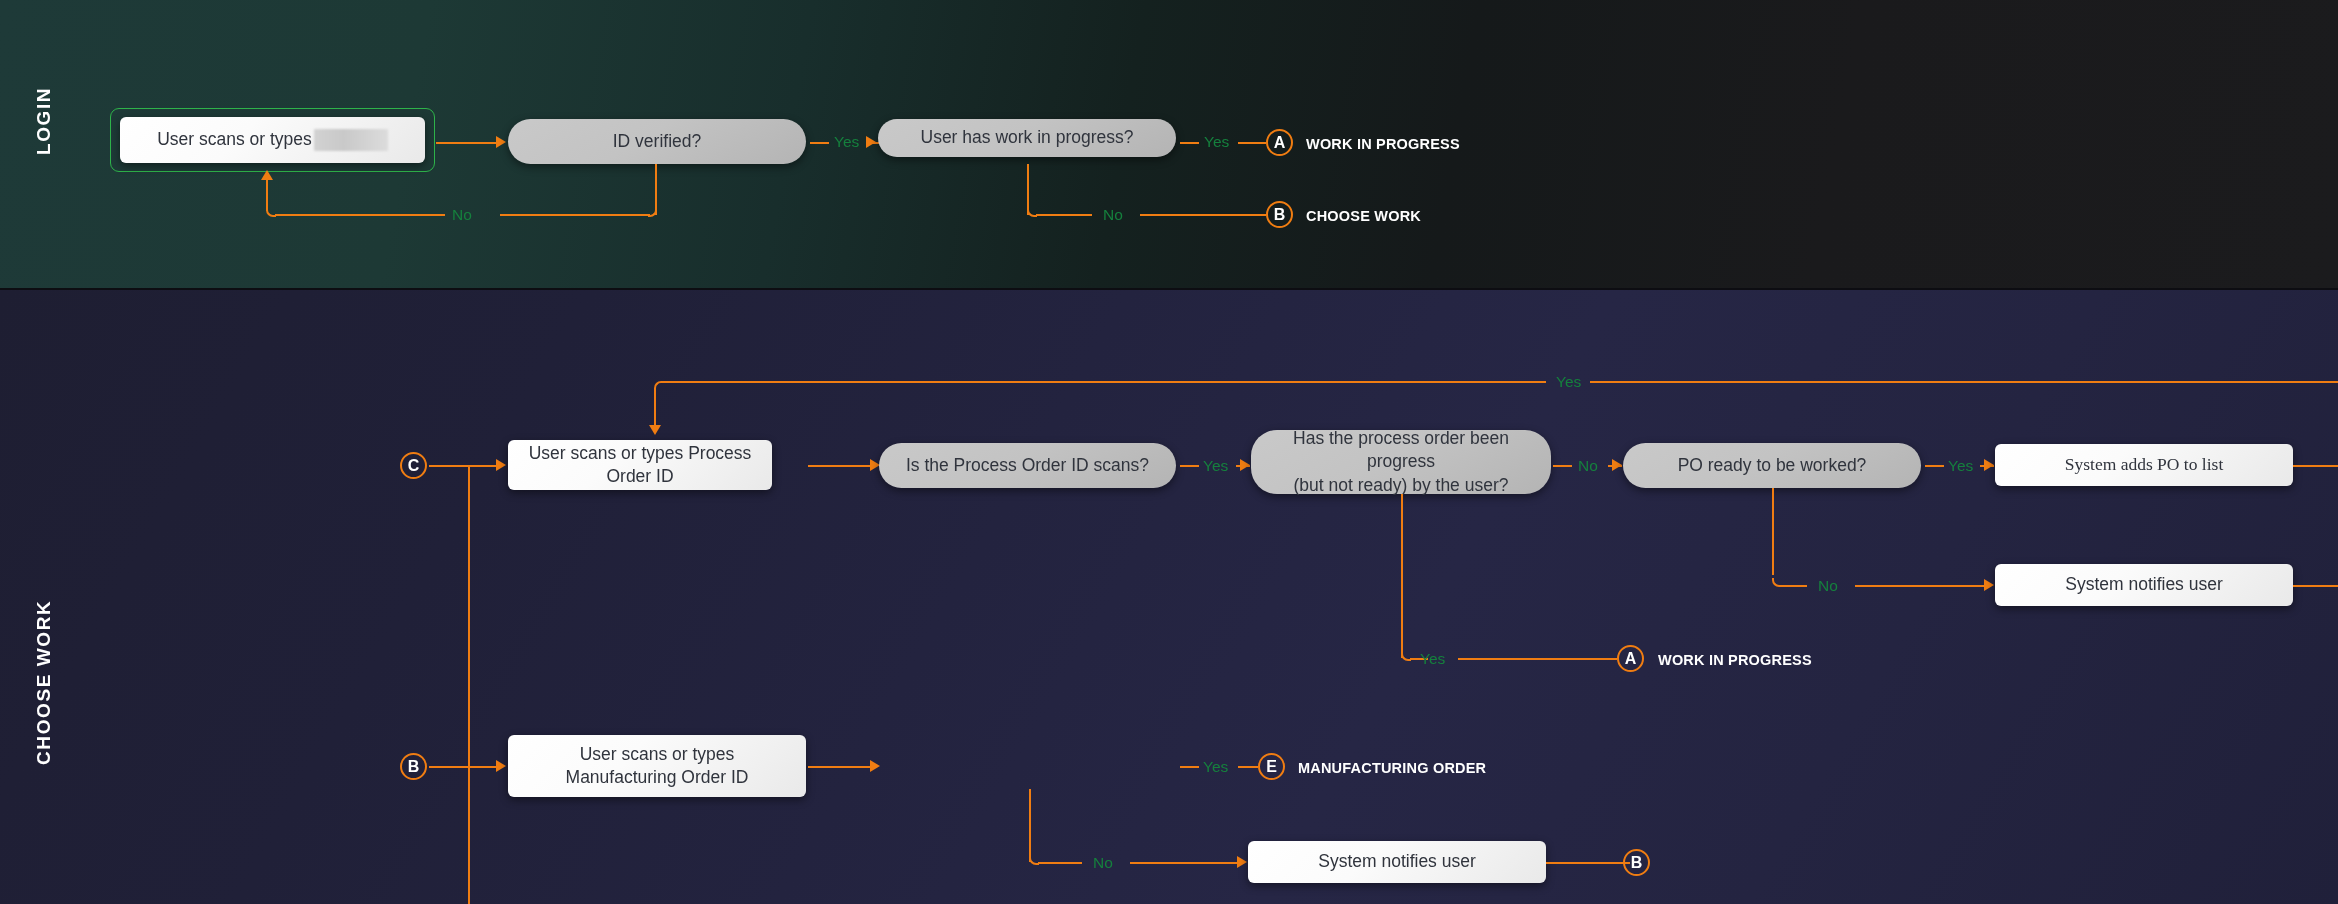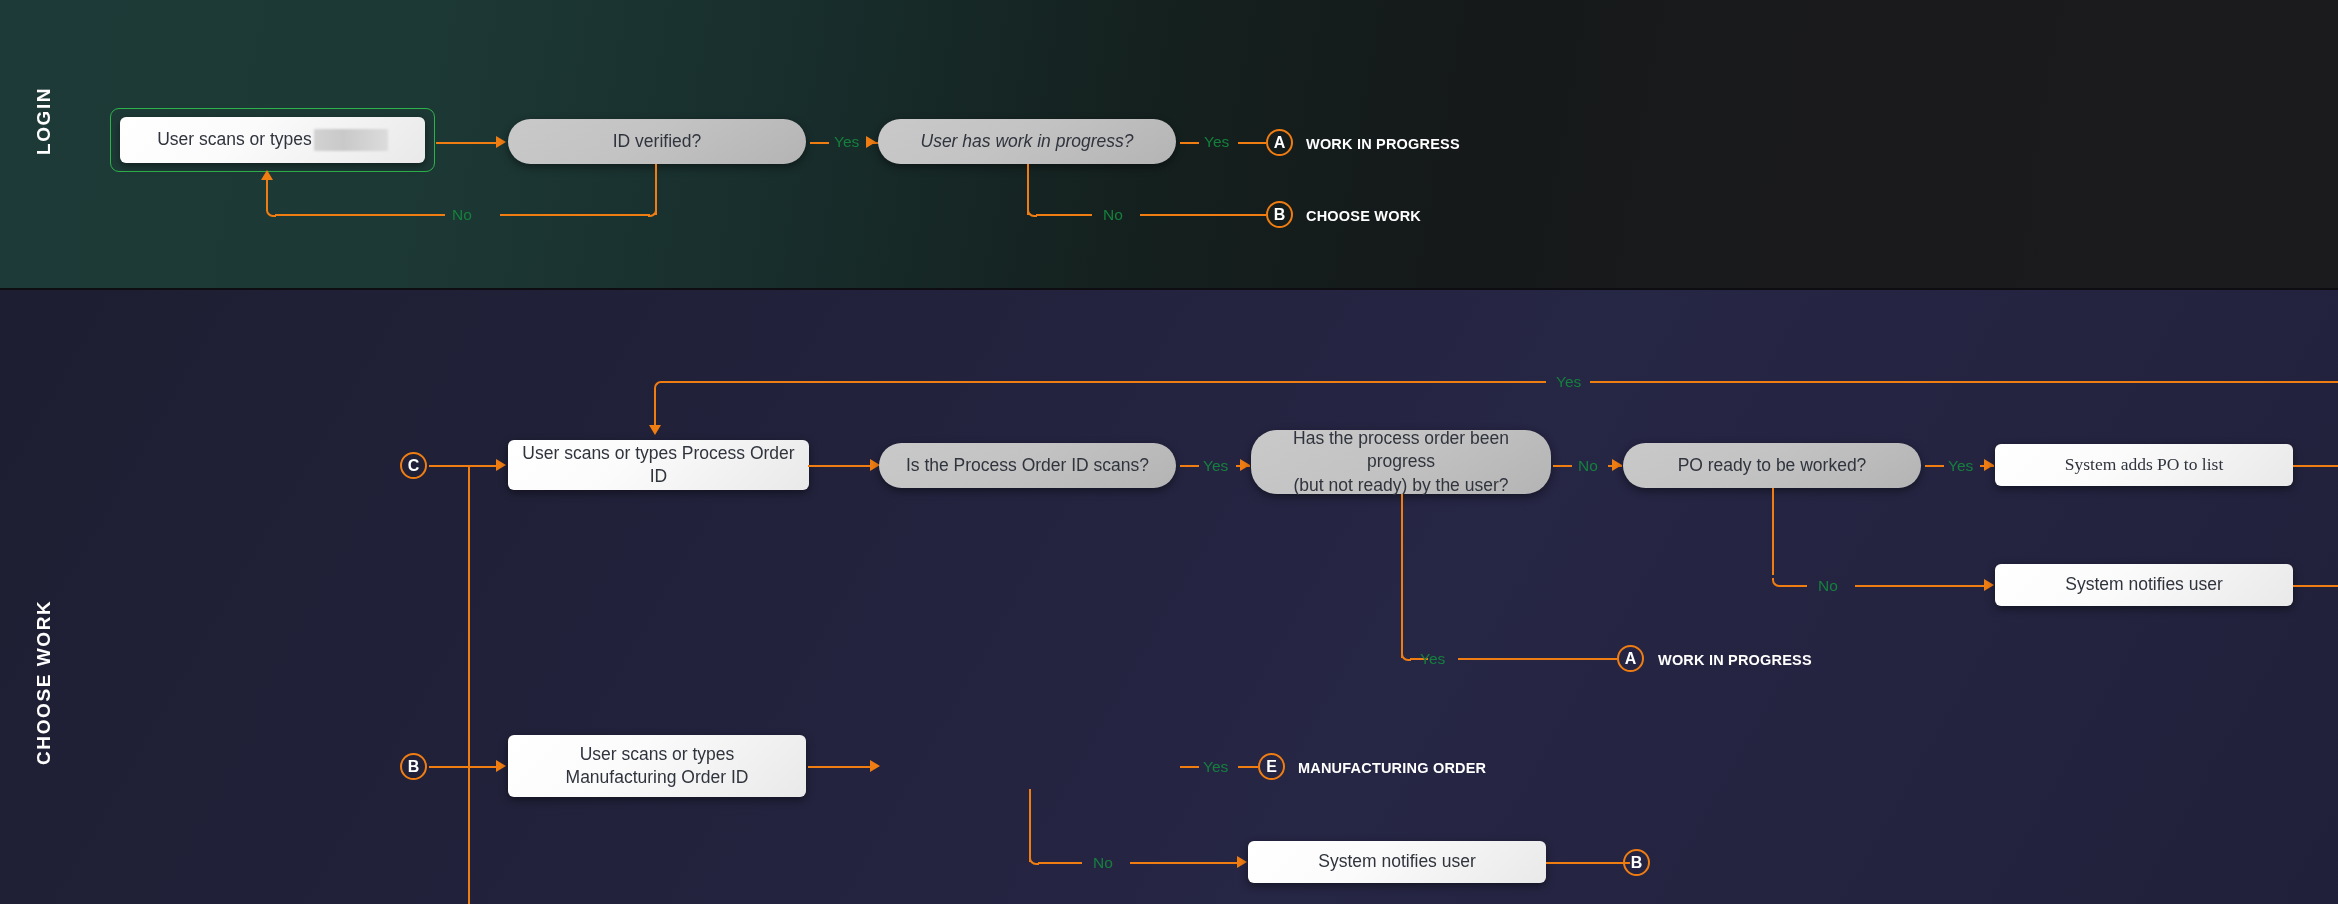--- a/index.html
+++ b/index.html
@@ -127,21 +127,21 @@
   <div class="hline" style="left:436px; top:142px; width:60px;"></div>
   <div class="arrow-r" style="left:496px; top:136px;"></div>
 
   <div class="node decision" style="left:508px; top:119px; width:298px; height:45px;">ID verified?</div>
 
   <div class="hline" style="left:810px; top:142px; width:19px;"></div>
   <div class="edge-label" style="left:834px; top:133px;">Yes</div>
   <div class="hline" style="left:866px; top:142px; width:14px;"></div>
   <div class="arrow-r" style="left:866px; top:136px;"></div>
 
-  <div class="node decision" style="left:878px; top:119px; width:298px; height:45px;font-style:italic;">User has work in progress?</div>
+  <div class="node decision" style="left:878px; top:119px; width:298px; height:38px;">User has work in progress?</div>
 
   <div class="hline" style="left:1180px; top:142px; width:19px;"></div>
   <div class="edge-label" style="left:1204px; top:133px;">Yes</div>
   <div class="hline" style="left:1238px; top:142px; width:28px;"></div>
   <div class="conn-circle" style="left:1266px; top:129px;">A</div>
   <div class="conn-text" style="left:1306px; top:136px;">WORK IN PROGRESS</div>
 
   <div class="vline" style="left:655px; top:164px; height:51px;"></div>
   <div class="corner br" style="left:648px; top:208px; width:9px; height:9px;"></div>
   <div class="hline" style="left:500px; top:214px; width:150px;"></div>
@@ -165,21 +165,21 @@
   <div class="corner tl" style="left:654px; top:381px; width:10px; height:10px;"></div>
   <div class="vline" style="left:654px; top:390px; height:38px;"></div>
   <div class="arrow-d" style="left:649px; top:425px;"></div>
 
   <div class="conn-circle" style="left:400px; top:452px;">C</div>
   <div class="hline" style="left:429px; top:465px; width:67px;"></div>
   <div class="arrow-r" style="left:496px; top:459px;"></div>
 
   <div class="vline" style="left:468px; top:466px; height:438px;"></div>
 
-  <div class="node process" style="left:508px; top:440px; width:301px; height:50px;">User scans or types Process Order ID</div>
+  <div class="node process" style="left:508px; top:440px; width:264px; height:50px;">User scans or types Process Order ID</div>
 
   <div class="hline" style="left:808px; top:465px; width:62px;"></div>
   <div class="arrow-r" style="left:870px; top:459px;"></div>
   <div class="node decision" style="left:879px; top:443px; width:297px; height:45px;">Is the Process Order ID scans?</div>
 
   <div class="hline" style="left:1180px; top:465px; width:19px;"></div>
   <div class="edge-label" style="left:1203px; top:457px;">Yes</div>
   <div class="hline" style="left:1236px; top:465px; width:14px;"></div>
   <div class="arrow-r" style="left:1240px; top:459px;"></div>
 

